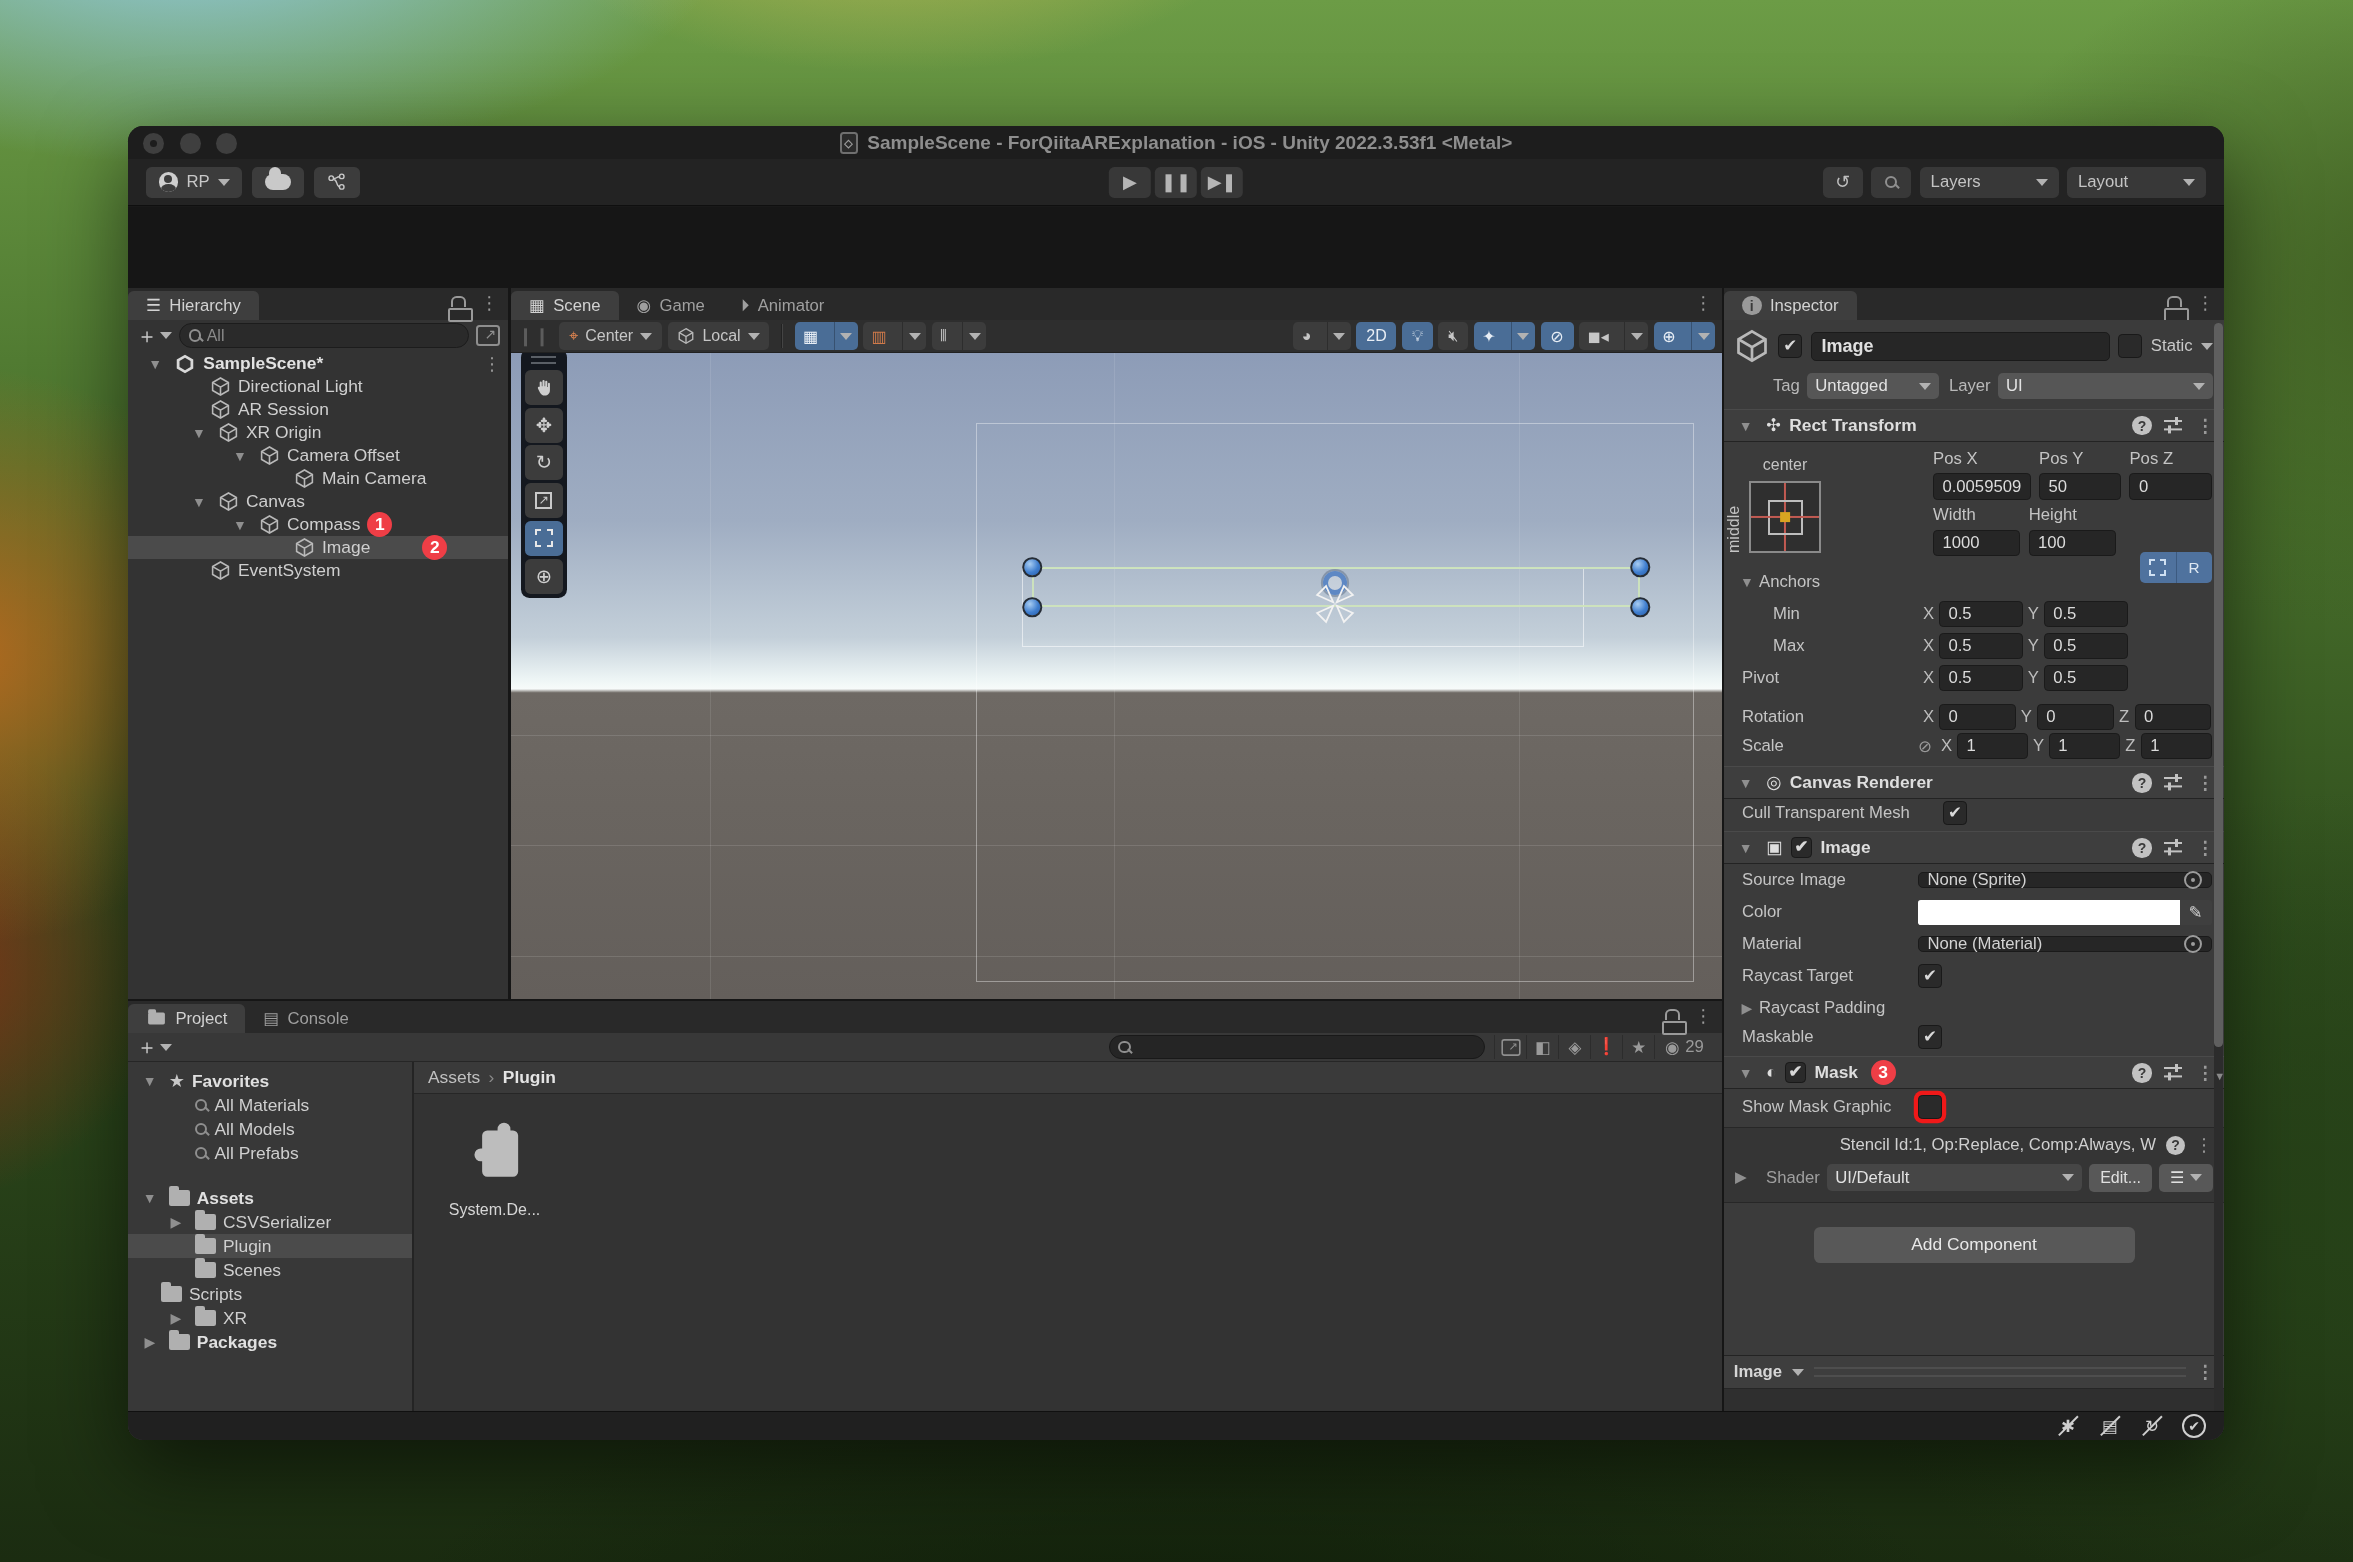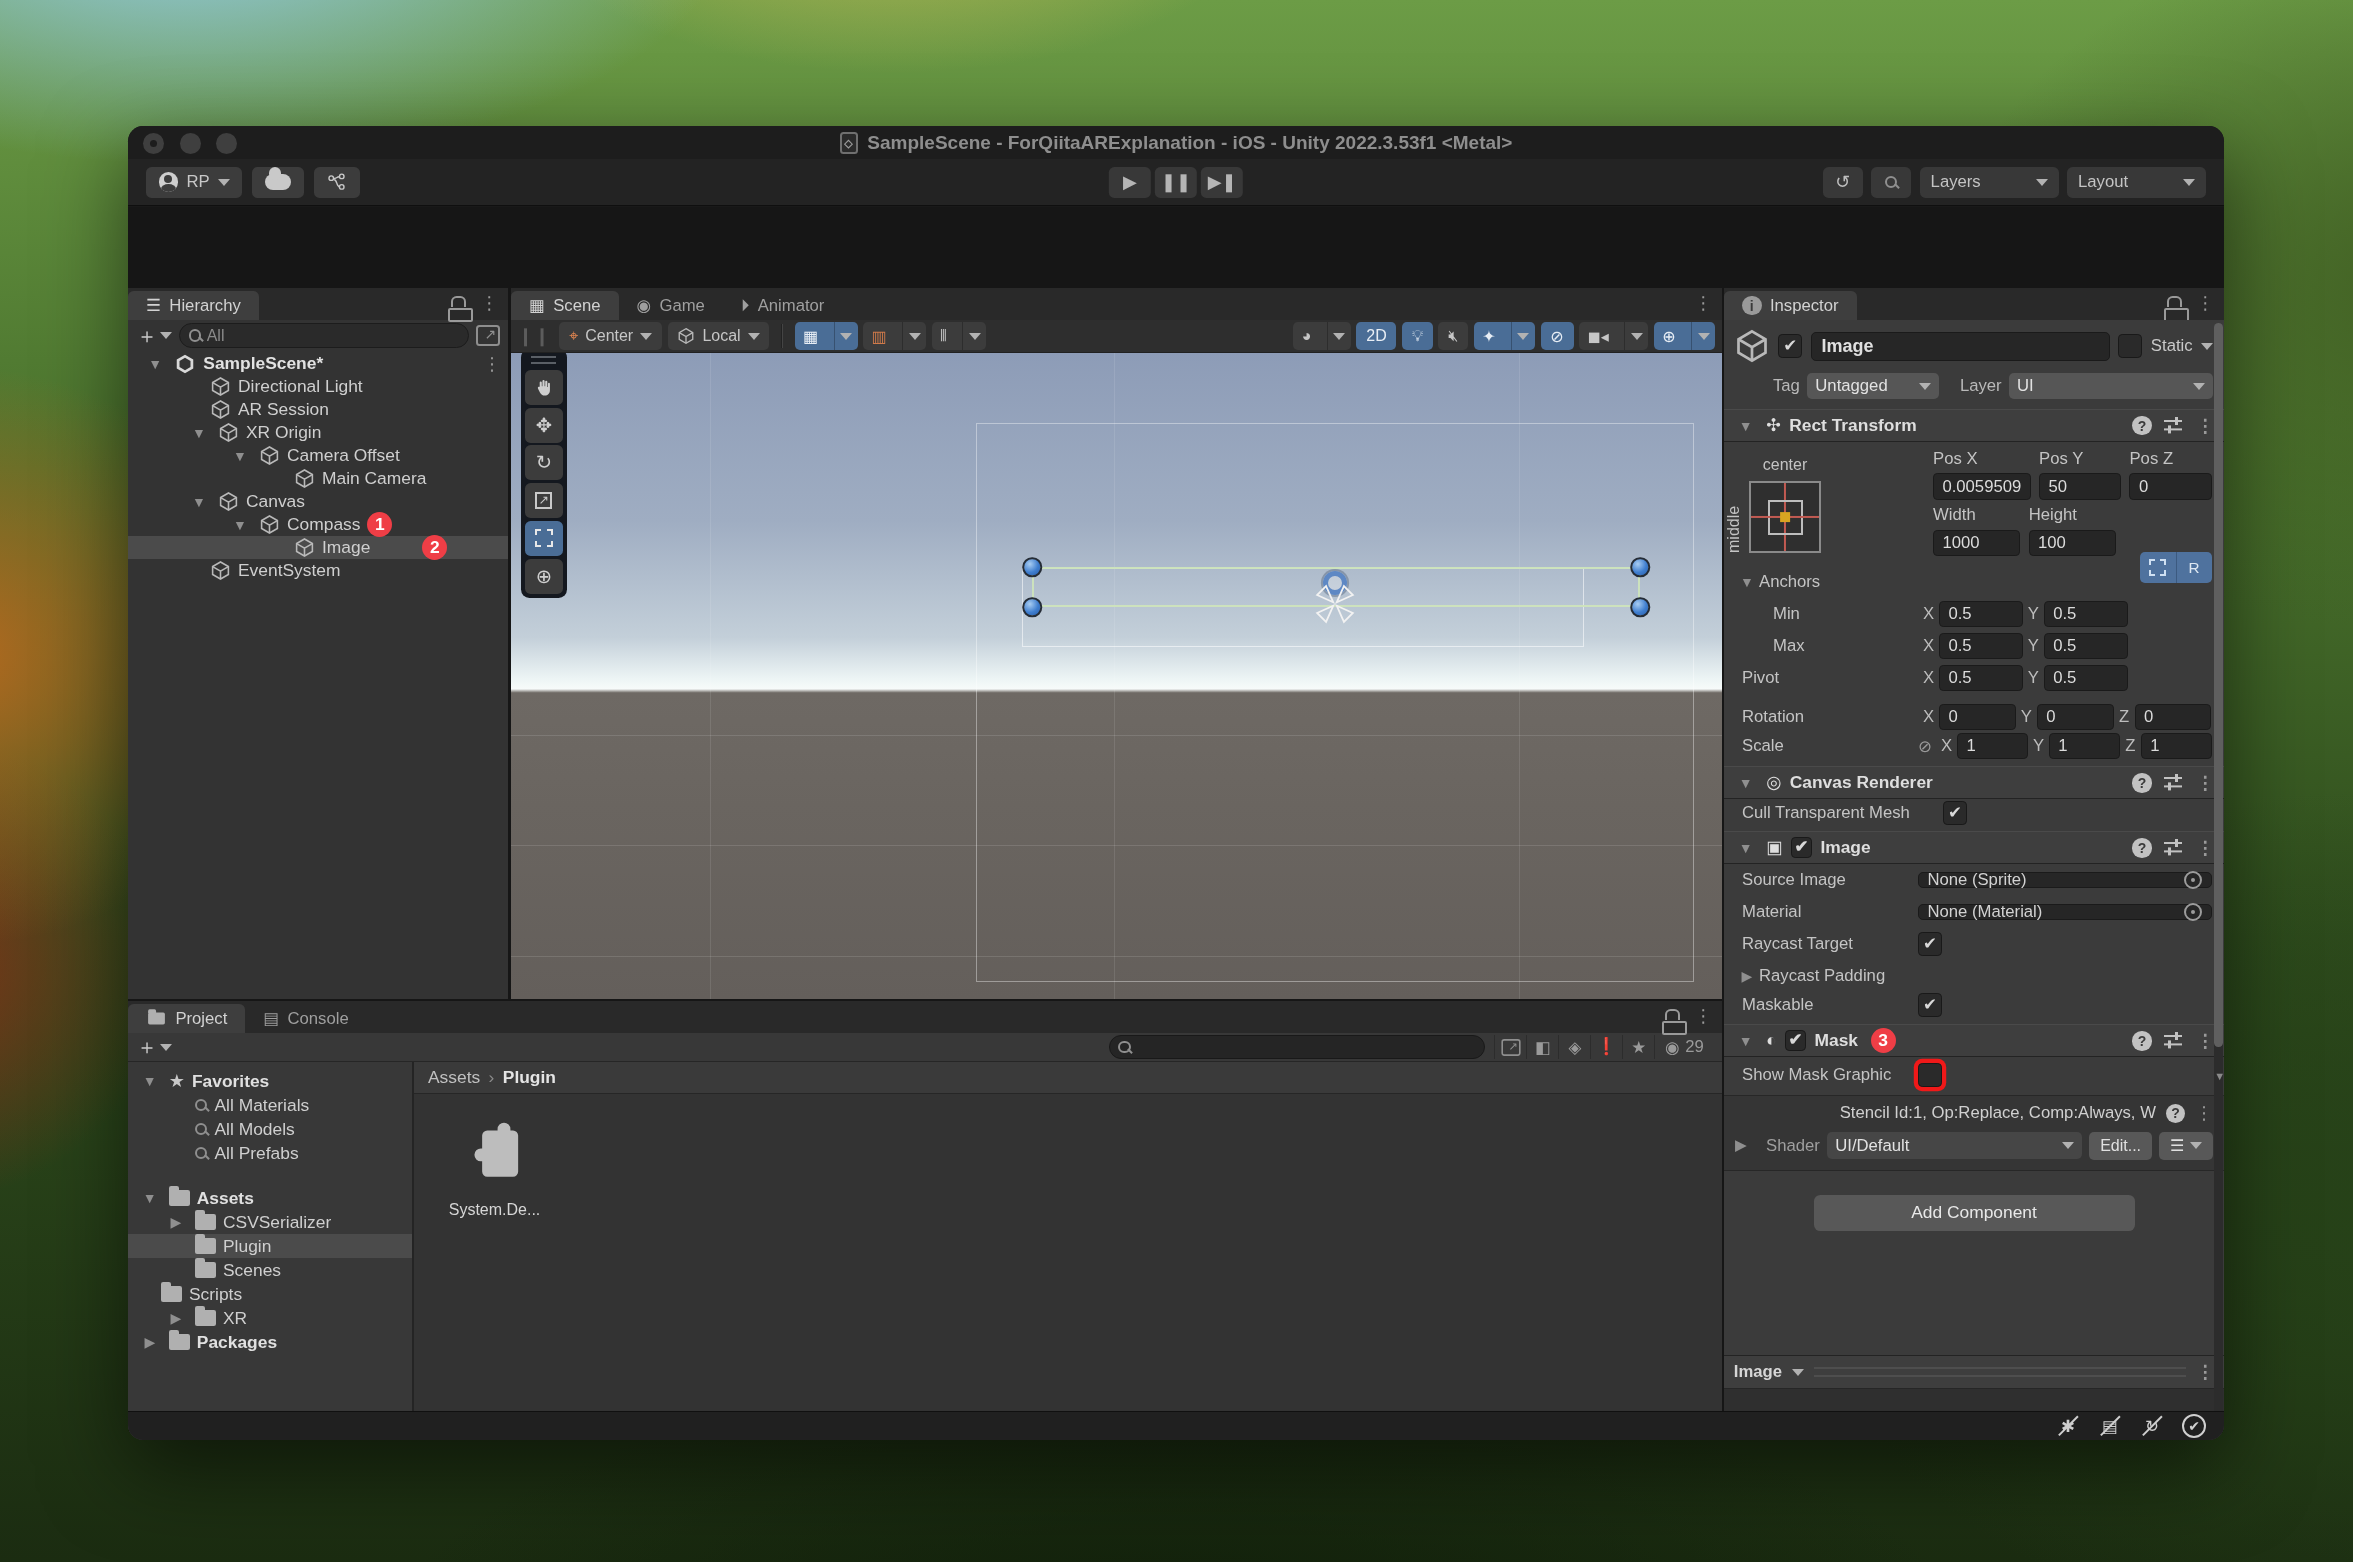--- a/index.html
+++ b/index.html
@@ -594,21 +594,21 @@
             <span class="chk"></span>
             <span style="color:#c9c9c9;font-size:16.7px">Static</span>
             <span class="caret"></span>
           </div>
           <div class="tagrow">
             <span>Tag</span>
             <div class="dropdown" style="width:132px">
                 <span>Untagged</span>
                 <span class="caret"></span>
               </div>
-            <span style="margin-left:14px">Layer</span>
+            <span style="margin-left:3px">Layer</span>
             <div class="dropdown" style="flex:1">
                 <span>UI</span>
                 <span class="caret"></span>
               </div>
           </div>
 
           <div class="comp-head">
             <span class="tri">▼</span>
             <span style="font-weight:normal">✣</span>
             <span>Rect Transform</span>
@@ -771,20 +771,25 @@
             </span>
           </div>
           <div class="prow2">
             <span class="plabel">Source Image</span>
             <div class="objfield">
               <span>None (Sprite)</span>
               <span class="targ"></span>
             </div>
           </div>
           <div class="prow2">
+            <span class="plabel">Color</span>
+            <div style="flex:1;height:25px;background:#ffffff;border-radius:2.8px 0 0 2.8px;"></div>
+            <div style="width:32px;height:25px;background:#3f3f3f;border-radius:0 2.8px 2.8px 0;display:flex;align-items:center;justify-content:center;color:#cfcfcf">✎</div>
+          </div>
+          <div class="prow2">
             <span class="plabel">Material</span>
             <div class="objfield">
               <span>None (Material)</span>
               <span class="targ"></span>
             </div>
           </div>
           <div class="prow2">
             <span class="plabel">Raycast Target</span>
             <span class="chk">✔</span>
           </div>

